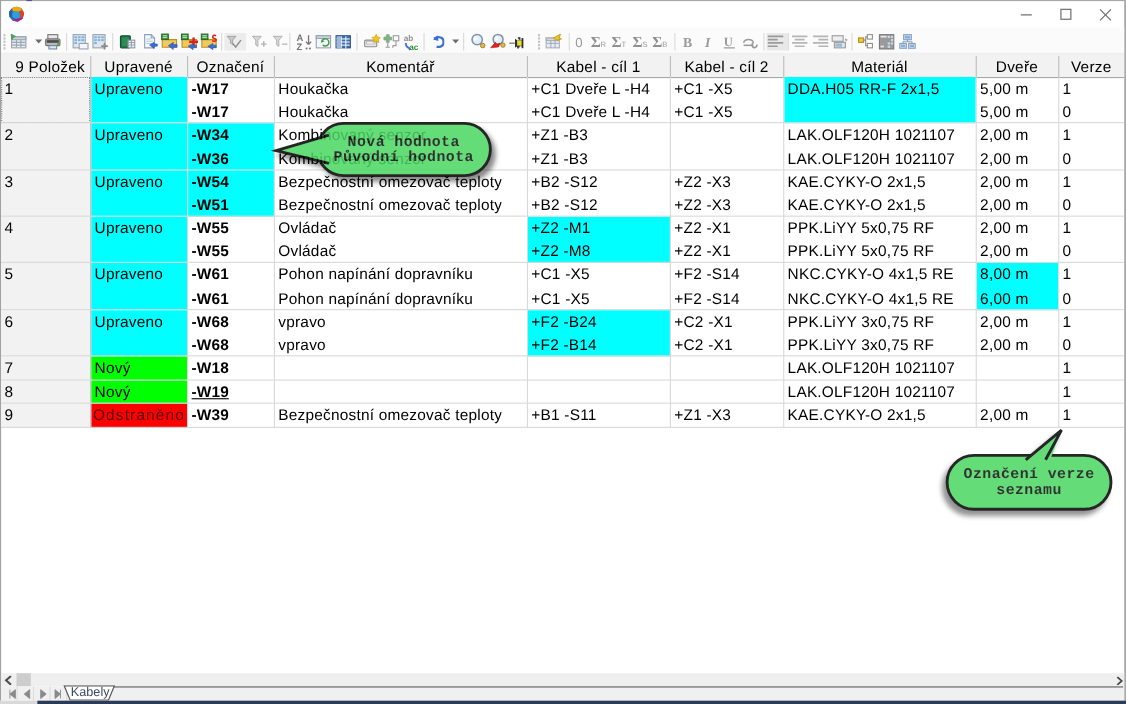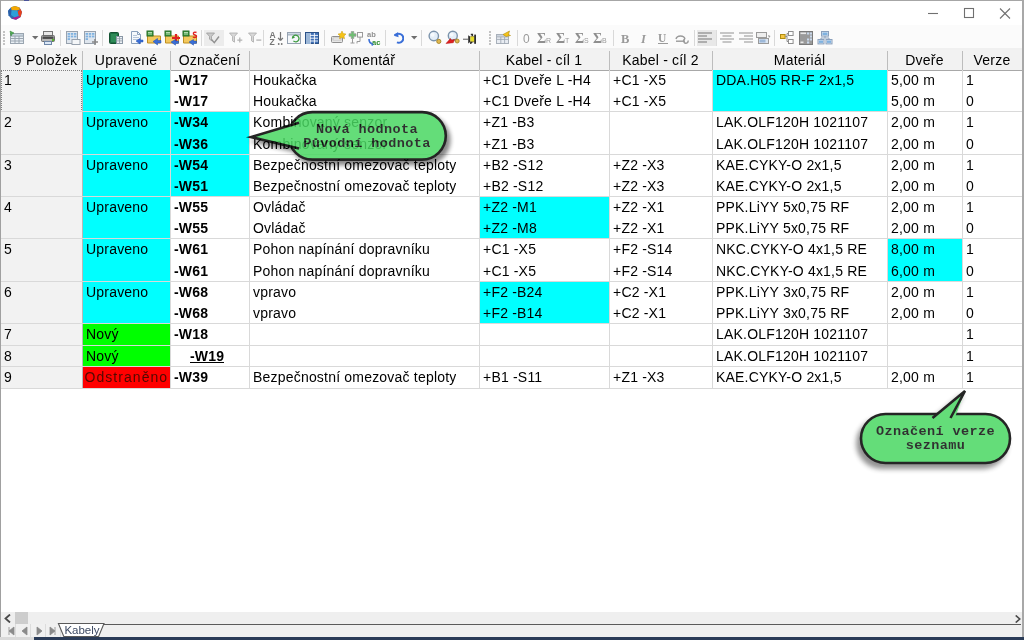--- a/index.html
+++ b/index.html
@@ -439,21 +439,21 @@
 <div class="cell" style="left:4px;top:324px;height:21px;line-height:21.5px;">7</div>
 <div class="abs" style="left:83px;top:324px;width:87px;height:21.5px;background:#00ff00;"></div>
 <div class="cell" style="top:324px;height:21px;line-height:21.5px;color:#000;left:86px;">Nový</div>
 <div class="cell" style="left:174px;top:324px;height:21px;line-height:21.5px;font-weight:bold;">-W18</div>
 <div class="cell" style="left:716px;top:324px;height:21px;line-height:21.5px;">LAK.OLF120H 1021107</div>
 <div class="cell" style="left:966px;top:324px;height:21px;line-height:21.5px;">1</div>
 <div class="abs" style="left:1px;top:345.5px;width:81px;height:21.5px;background:#f2f2f2;"></div>
 <div class="cell" style="left:4px;top:345.5px;height:21px;line-height:21.5px;">8</div>
 <div class="abs" style="left:83px;top:345.5px;width:87px;height:21.5px;background:#00ff00;"></div>
 <div class="cell" style="top:345.5px;height:21px;line-height:21.5px;color:#000;left:86px;">Nový</div>
-<div class="cell" style="left:190px;top:345.5px;height:21px;line-height:21.5px;font-weight:bold;text-decoration:underline;">-W19</div>
+<div class="cell" style="left:174px;top:345.5px;height:21px;line-height:21.5px;font-weight:bold;text-decoration:underline;">-W19</div>
 <div class="cell" style="left:716px;top:345.5px;height:21px;line-height:21.5px;">LAK.OLF120H 1021107</div>
 <div class="cell" style="left:966px;top:345.5px;height:21px;line-height:21.5px;">1</div>
 <div class="abs" style="left:1px;top:367px;width:81px;height:21.5px;background:#f2f2f2;"></div>
 <div class="cell" style="left:4px;top:367px;height:21px;line-height:21.5px;">9</div>
 <div class="abs" style="left:83px;top:367px;width:87px;height:21.5px;background:#ff0000;"></div>
 <div class="cell" style="top:367px;height:21px;line-height:21.5px;color:#500a00;letter-spacing:1.05px;left:84.5px;">Odstraněno</div>
 <div class="cell" style="left:174px;top:367px;height:21px;line-height:21.5px;font-weight:bold;">-W39</div>
 <div class="cell" style="left:253px;top:367px;height:21px;line-height:21.5px;">Bezpečnostní omezovač teploty</div>
 <div class="cell" style="left:483px;top:367px;height:21px;line-height:21.5px;">+B1 -S11</div>
 <div class="cell" style="left:613px;top:367px;height:21px;line-height:21.5px;">+Z1 -X3</div>

